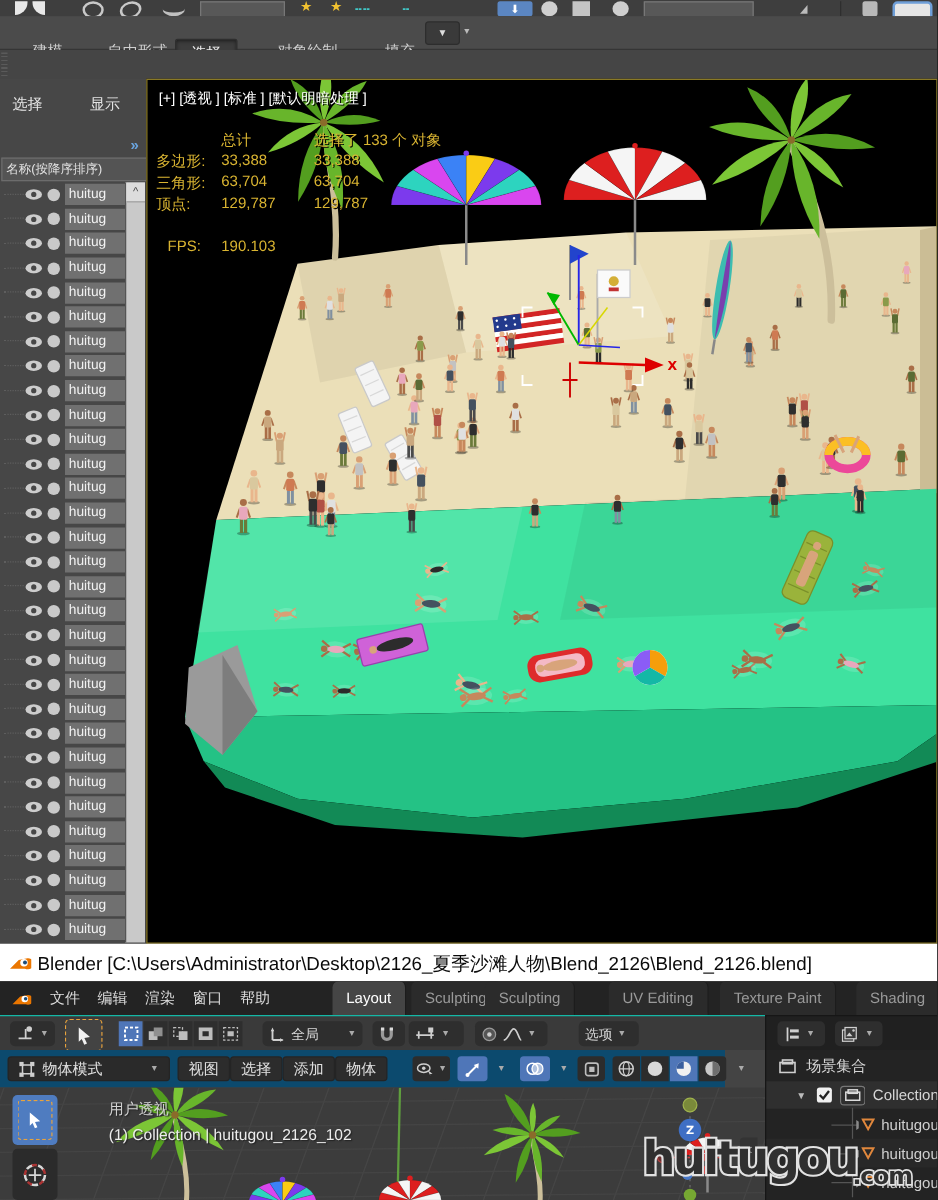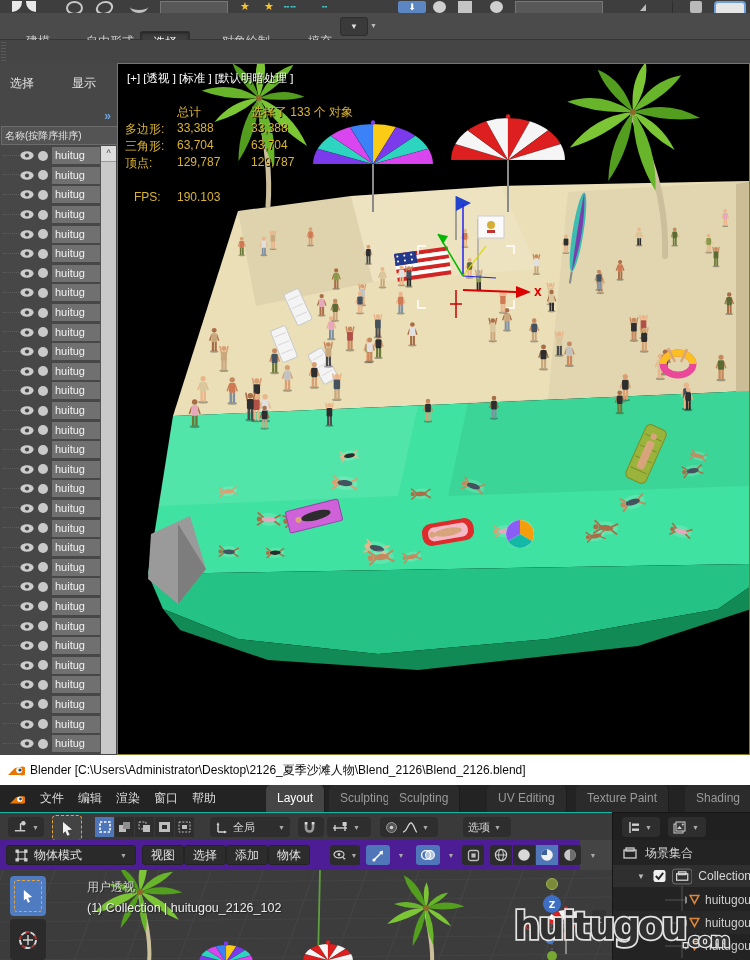--- a/index.html
+++ b/index.html
@@ -31,36 +31,36 @@
   #list-scroll{position:absolute;left:100px;top:83px;width:15px;height:608px;background:#c9c9c9;border-left:1px solid #555;}
   #scroll-up{position:absolute;left:0;top:0;width:15px;height:15px;background:#dcdcdc;border-bottom:1px solid #999;color:#444;font-size:9px;text-align:center;line-height:15px;}
   
   #max-viewport{left:117px;top:63px;width:633px;height:692px;background:#000;border:1px solid #8a7a26;box-sizing:border-box;}
   #vp-label{position:absolute;left:9px;top:7px;font-size:11.5px;color:#fff;text-shadow:1px 1px 0 #000;white-space:nowrap;}
   .stat-line{position:absolute;height:14px;font-size:12px;color:#d9b431;text-shadow:1px 1px 0 #000;white-space:nowrap;}
   .stat-line span{position:absolute;white-space:nowrap;}
   .sc0{left:7px;} .sc1{left:59px;} .sc2{left:133px;}
   
   #bl-title{left:0;top:755px;width:750px;height:30px;background:#ffffff;}
-  #bl-title-text{position:absolute;left:30px;top:7px;font-size:12px;color:#0a0a0a;white-space:nowrap;}
+  #bl-title-text{position:absolute;left:30px;top:7px;font-size:15px;color:#0a0a0a;white-space:nowrap;}
   
   #bl-topbar{left:0;top:785px;width:750px;height:27px;background:#232323;overflow:hidden;}
   .bmenu{position:absolute;top:0;height:45px;line-height:27px;font-size:12px;color:#dcdcdc;padding:0 6px;}
   .btab{position:absolute;top:0;height:27px;line-height:27px;font-size:12px;color:#9a9a9a;background:#2b2b2b;padding:0 11px;border-right:1px solid #1c1c1c;border-radius:5px 5px 0 0;white-space:nowrap;}
   .btab.active{background:#454545;color:#ffffff;}
   
   #bl-tools{left:0;top:812px;width:612px;height:28px;background:#3a3a3a;border-top:1px solid #14b8a6;box-sizing:border-box;}
   #outliner-head{left:612px;top:812px;width:138px;height:28px;background:#202020;border-top:1px solid #161616;border-left:1px solid #161616;box-sizing:border-box;}
   .tbtn{position:absolute;top:4px;height:20px;background:#2e2e2e;border-radius:4px;color:#d8d8d8;font-size:11px;display:flex;align-items:center;padding:0 5px;box-sizing:border-box;}
   .chev{font-size:7px;color:#aaa;margin-left:4px;}
   #active-tool{position:absolute;left:52px;top:2px;width:28px;height:24px;background:#434343;border:1.5px dashed #e8a33d;border-radius:4px;display:flex;align-items:center;justify-content:center;}
   .selmode{position:absolute;top:4px;width:19px;height:20px;background:#2e2e2e;display:flex;align-items:center;justify-content:center;}
   .selmode.on{background:#4f76b8;}
   
-  #bl-header{left:0;top:840px;width:580px;height:30px;background:#4c1d95;}
+  #bl-header{left:0;top:840px;width:580px;height:30px;background:#0c4a6e;}
   .hbtn{position:absolute;top:5px;height:20px;background:#2c2c2c;border:1px solid #242424;border-radius:3px;color:#e0e0e0;font-size:12px;display:flex;align-items:center;padding:0 8px;box-sizing:border-box;}
   .icbtn{position:absolute;top:5px;height:20px;background:#2c2c2c;border-radius:3px;display:flex;align-items:center;justify-content:center;}
   .icbtn.on{background:#4f76b8;}
   
   #outliner{left:612px;top:840px;width:138px;height:120px;background:#232323;border-left:1px solid #161616;box-sizing:border-box;overflow:hidden;}
   .orow{position:absolute;left:0;width:138px;display:flex;align-items:center;font-size:12px;color:#d6d6d6;white-space:nowrap;overflow:hidden;}
   
   #bl-view{left:0;top:870px;width:612px;height:90px;background:#3c3c3c;overflow:hidden;}
   .vtool{position:absolute;left:10px;width:36px;display:flex;align-items:center;justify-content:center;border-radius:4px;}
   #vp-text1{position:absolute;left:87px;top:9px;font-size:12px;color:#d2d2d2;text-shadow:1px 1px 1px #222;}

